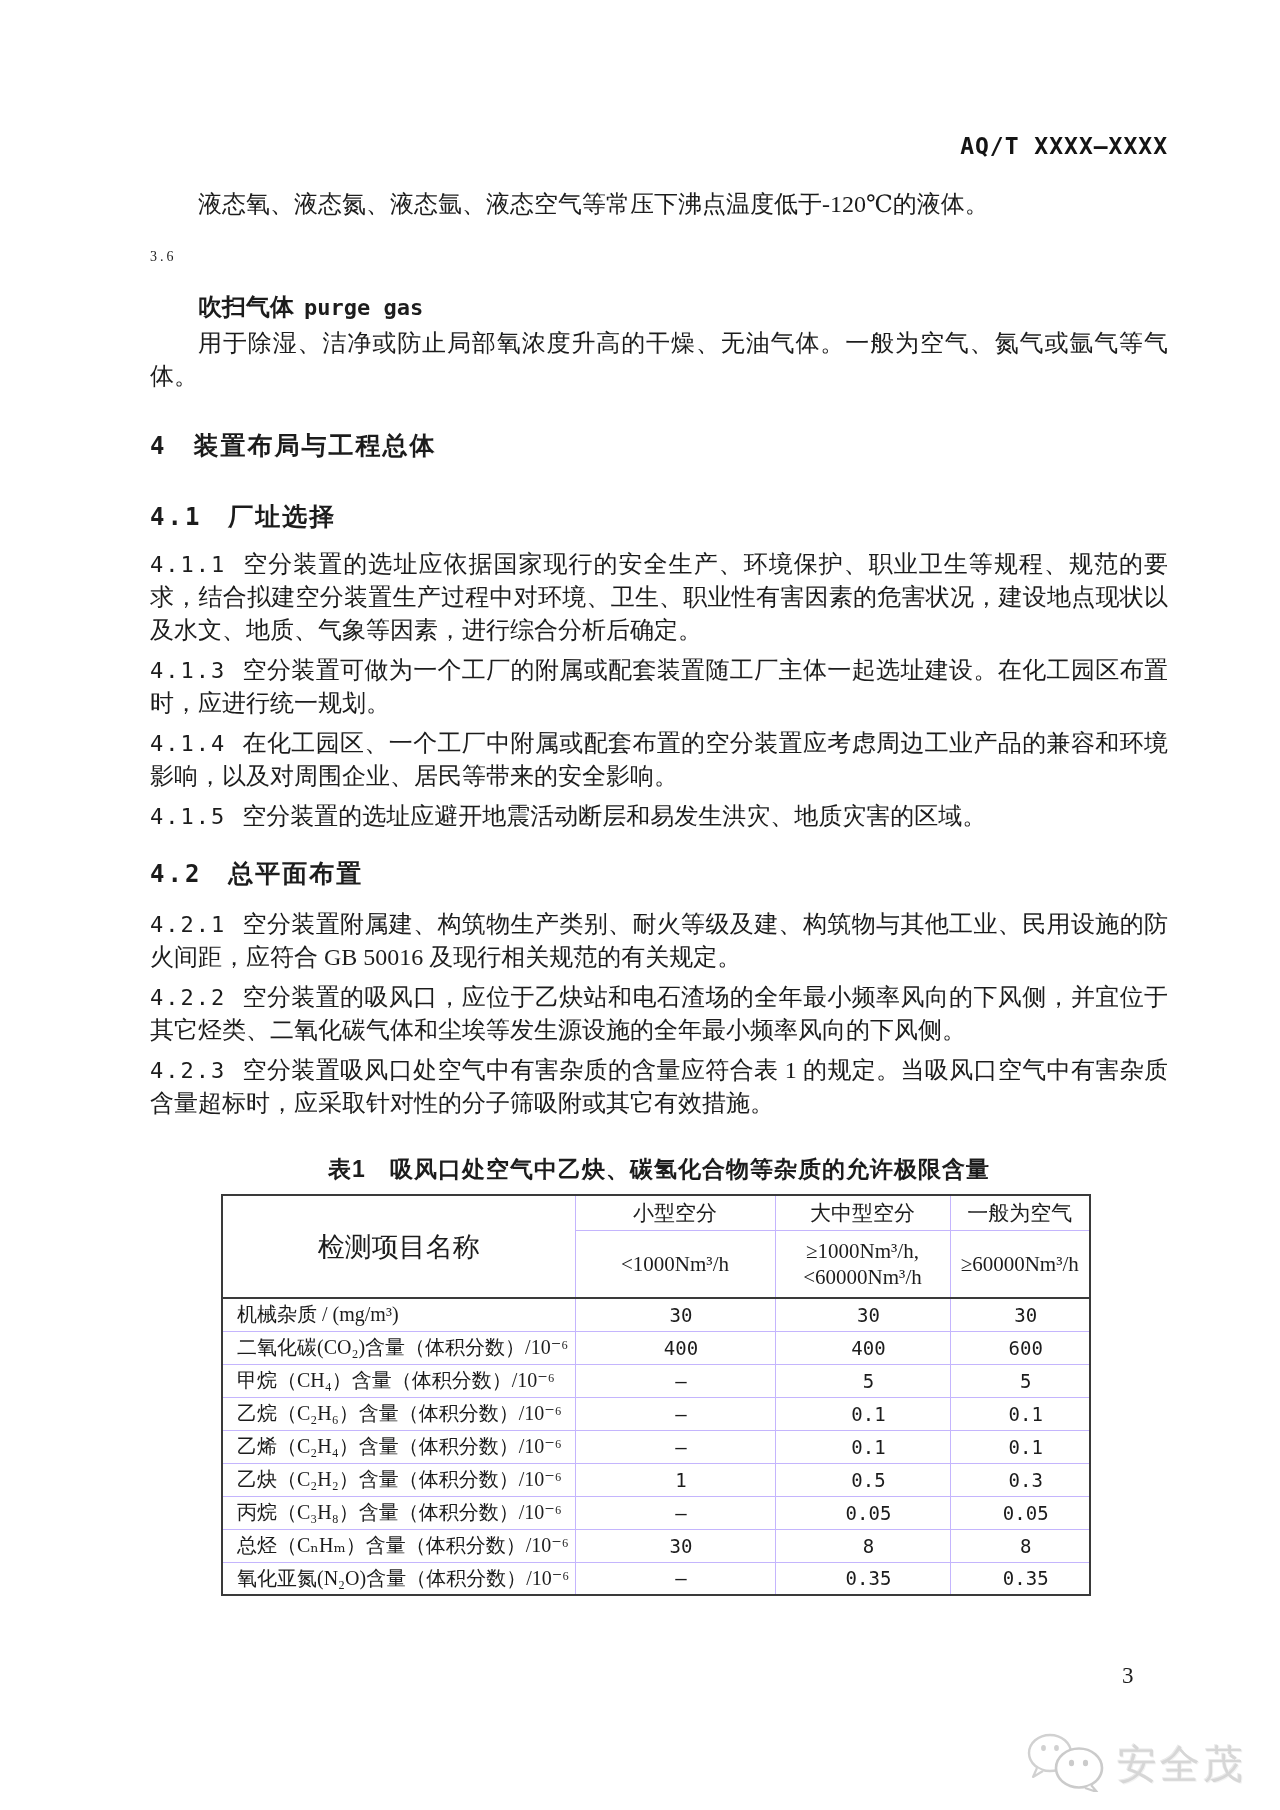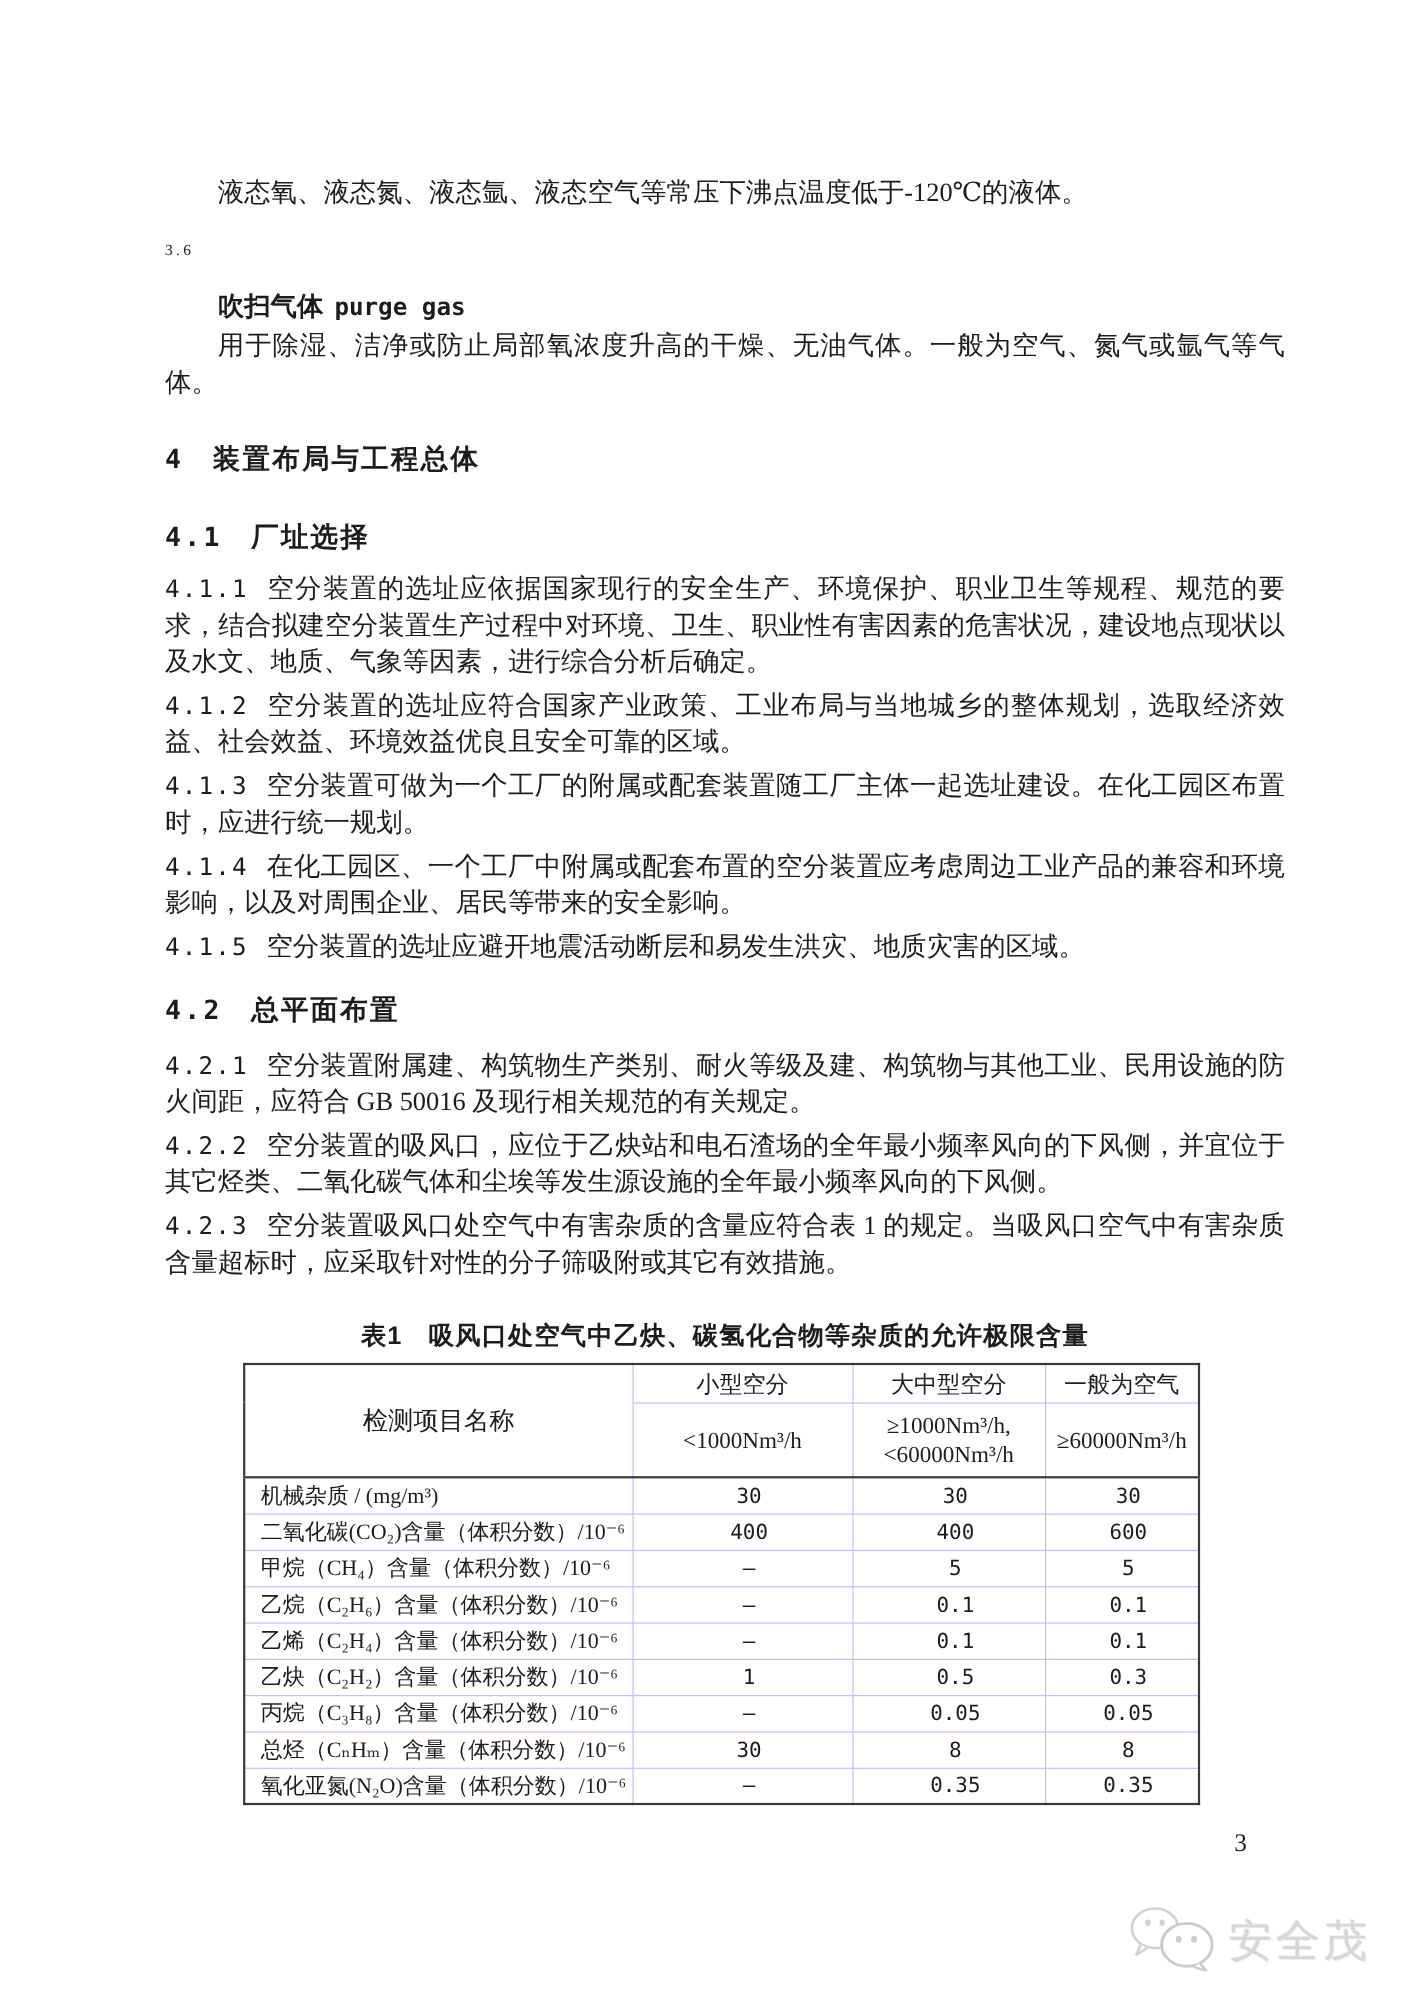--- a/index.html
+++ b/index.html
@@ -83,21 +83,21 @@
   table.limits td {
     border:1px solid #c4b5fd;
     vertical-align:middle;
     background:#ffffff;
   }
   table.limits { border:2px solid #3a3a3a; }
   thead td { text-align:center; font-size:21px; }
   thead tr.types td { height:35px; }
   thead tr.ranges td { height:68px; line-height:26px; }
   thead { border-bottom:2px solid #3a3a3a; }
-  td.item-head { font-size:23px; }
+  td.item-head { font-size:27px; }
   tbody td { height:33px;padding-left:12px; }
   tbody td.item { text-align:left; padding-left:14px; }
   tbody td.val { text-align:center; font-family:"DejaVu Sans Mono","Liberation Mono",monospace; font-size:19px; }
   .range-line { display:block; }
 
   .page-number {
     position:absolute; top:1662px; left:1122px;
     font-size:23px; line-height:28px;
     font-family:"Liberation Serif","DejaVu Serif",serif;
   }
@@ -113,35 +113,35 @@
     color:#d4d4d4;
     text-shadow:1px 1px 0 #f2f2f2, -1px -1px 0 #e9e9e9;
   }
 </style>
 </head>
 <body>
 
 <div class="page">
   <div class="content">
 
+    <div class="doc-code">AQ/T XXXX—XXXX</div>
 
     <p class="para indent first-para">液态氧、液态氮、液态氩、液态空气等常压下沸点温度低于-120℃的液体。</p>
 
     <div class="clause-solo-num">3.6</div>
 
     <p class="term-line"><span class="term-zh">吹扫气体</span><span class="term-en">purge gas</span></p>
 
     <p class="para indent term-def">用于除湿、洁净或防止局部氧浓度升高的干燥、无油气体。一般为空气、氮气或氩气等气体。</p>
 
     <div class="h-chapter"><span class="h-num">4</span><span class="h-title">装置布局与工程总体</span></div>
 
     <div class="h-section"><span class="h-num">4.1</span><span class="h-title">厂址选择</span></div>
 
     <p class="clause after-heading"><span class="cnum">4.1.1</span><span class="ctext">空分装置的选址应依据国家现行的安全生产、环境保护、职业卫生等规程、规范的要求，结合拟建空分装置生产过程中对环境、卫生、职业性有害因素的危害状况，建设地点现状以及水文、地质、气象等因素，进行综合分析后确定。</span></p>
-    <p class="clause"><span class="cnum">4.1.2</span><span class="ctext">空分装置的选址应符合国家产业政策、工业布局与当地城乡的整体规划，选取经济效益、社会效益、环境效益优良且安全可靠的区域。</span></p>
     <p class="clause"><span class="cnum">4.1.3</span><span class="ctext">空分装置可做为一个工厂的附属或配套装置随工厂主体一起选址建设。在化工园区布置时，应进行统一规划。</span></p>
     <p class="clause"><span class="cnum">4.1.4</span><span class="ctext">在化工园区、一个工厂中附属或配套布置的空分装置应考虑周边工业产品的兼容和环境影响，以及对周围企业、居民等带来的安全影响。</span></p>
     <p class="clause"><span class="cnum">4.1.5</span><span class="ctext">空分装置的选址应避开地震活动断层和易发生洪灾、地质灾害的区域。</span></p>
 
     <div class="h-section-2"><span class="h-num">4.2</span><span class="h-title">总平面布置</span></div>
 
     <p class="clause sec42-first"><span class="cnum">4.2.1</span><span class="ctext">空分装置附属建、构筑物生产类别、耐火等级及建、构筑物与其他工业、民用设施的防火间距，应符合 GB 50016 及现行相关规范的有关规定。</span></p>
     <p class="clause"><span class="cnum">4.2.2</span><span class="ctext">空分装置的吸风口，应位于乙炔站和电石渣场的全年最小频率风向的下风侧，并宜位于其它烃类、二氧化碳气体和尘埃等发生源设施的全年最小频率风向的下风侧。</span></p>
     <p class="clause"><span class="cnum">4.2.3</span><span class="ctext">空分装置吸风口处空气中有害杂质的含量应符合表 1 的规定。当吸风口空气中有害杂质含量超标时，应采取针对性的分子筛吸附或其它有效措施。</span></p>
 

